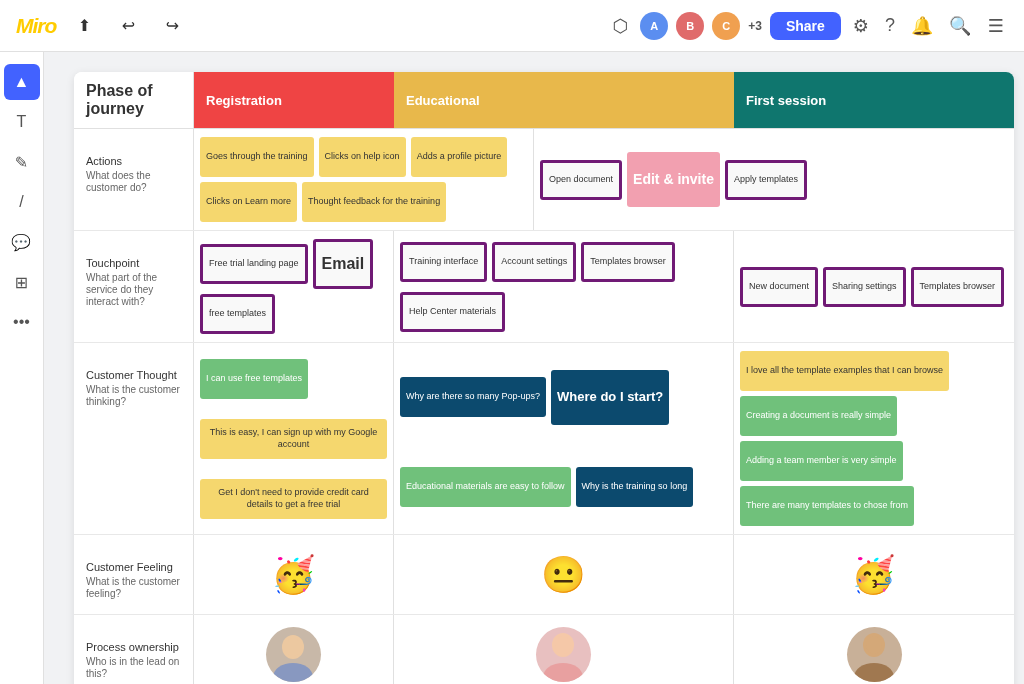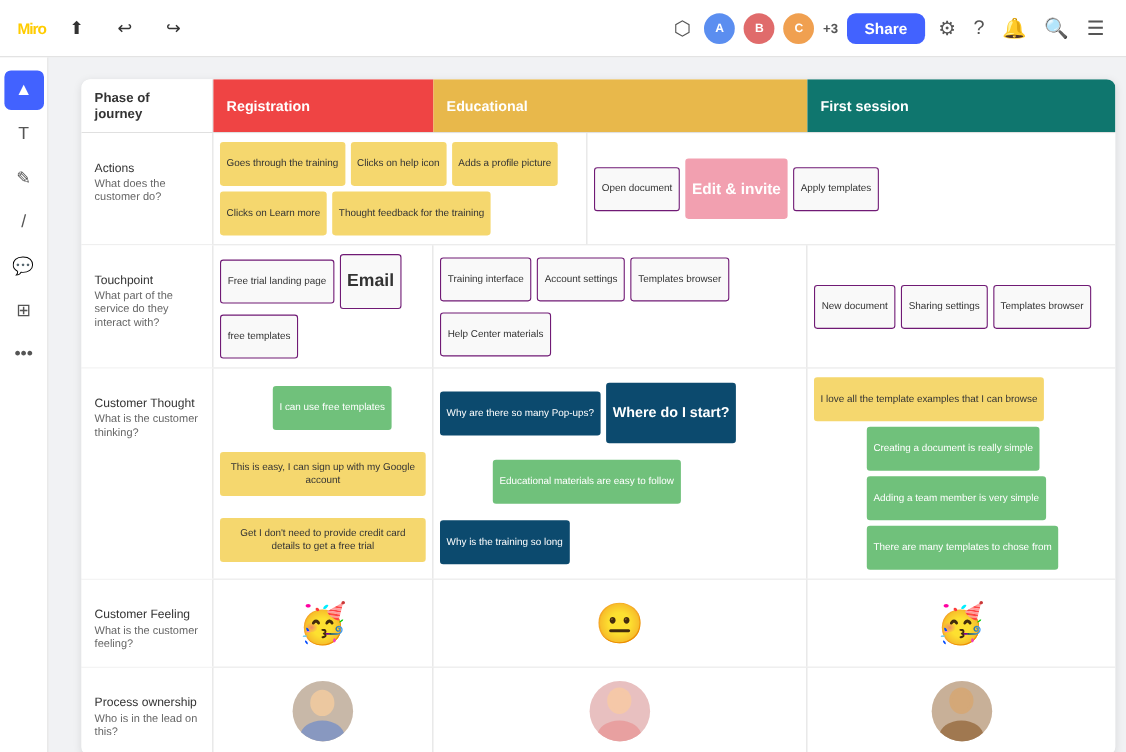--- a/index.html
+++ b/index.html
@@ -6,21 +6,21 @@
     body { font-family: -apple-system, BlinkMacSystemFont, 'Segoe UI', sans-serif; background: #f1f2f4; width: 1024px; height: 684px; overflow: hidden; position: relative; }
 
     
     #toolbar {
       position: absolute; top: 0; left: 0; right: 0; height: 52px;
       background: #fff; border-bottom: 1px solid #e0e0e0;
       display: flex; align-items: center; padding: 0 16px;
       justify-content: space-between; z-index: 100;
     }
     .toolbar-left { display: flex; align-items: center; gap: 12px; }
-    .miro-logo { font-weight: 700; font-size: 14px; color: #ffcc00; letter-spacing: -1px; }
+    .miro-logo { font-weight: 700; font-size: 21px; color: #ffcc00; letter-spacing: -1px; font-style: italic; }
     .toolbar-icon-btn { width: 32px; height: 32px; border: none; background: none; cursor: pointer; border-radius: 4px; display: flex; align-items: center; justify-content: center; font-size: 16px; color: #333; }
     .toolbar-right { display: flex; align-items: center; gap: 8px; }
     .avatar { width: 28px; height: 28px; border-radius: 50%; display: inline-flex; align-items: center; justify-content: center; font-size: 11px; font-weight: 600; color: #fff; }
     .share-btn { background: #4262ff; color: #fff; border: none; border-radius: 8px; padding: 6px 16px; font-size: 14px; font-weight: 600; cursor: pointer; }
     .toolbar-icon { font-size: 18px; color: #555; cursor: pointer; padding: 4px; }
 
     
     #left-sidebar {
       position: absolute; top: 52px; left: 0; width: 44px; bottom: 0;
       background: #fff; border-right: 1px solid #e0e0e0;
@@ -58,21 +58,21 @@
       background: #fff; border-radius: 8px; box-shadow: 0 2px 8px rgba(0,0,0,0.1);
       overflow: hidden;
     }
 
     
     .phase-row {
       display: flex; border-bottom: 1px solid #e0e0e0;
     }
     .phase-label-cell {
       width: 120px; min-width: 120px; padding: 10px 12px;
-      font-size: 12px; font-weight: 700; color: #333;
+      font-size: 16px; font-weight: 700; color: #333;
       border-right: 1px solid #e0e0e0; background: #fff;
     }
     .phase-header {
       padding: 8px 12px; font-size: 13px; font-weight: 600; color: #fff;
       display: flex; align-items: center;
     }
     .phase-registration { background: #ef4444; flex: 0 0 200px; }
     .phase-onboarding { background: #e8b84b; flex: 0 0 340px; }
     .phase-firstsession { background: #0f766e; flex: 1; }
 
@@ -94,23 +94,23 @@
 
     
     .sticky {
       border-radius: 3px; padding: 5px 6px; font-size: 9.5px; line-height: 1.3;
       font-weight: 500; display: flex; align-items: center; justify-content: center;
       text-align: center; min-width: 44px; min-height: 40px;
     }
     .sticky-blue { background: #7b8fe8; color: #fff; }
     .sticky-blue-med { background: #5b6ecc; color: #fff; font-size: 14px; font-weight: 700; min-height: 55px; min-width: 62px; }
     .sticky-yellow { background: #f5d76e; color: #333; }
-    .sticky-green { background: #70c17b; color: #fff; margin-left: 48px; }
+    .sticky-green { background: #70c17b; color: #fff; }
     .sticky-pink { background: #0c4a6e; color: #fff; }
-    .sticky-white { background: #f9f9f9; color: #333; border: 1px solid #701a75; }
+    .sticky-white { background: #f9f9f9; color: #333; border: 3px solid #701a75; }
     .sticky-pink-light { background: #f2a0b0; color: #fff; font-size: 14px; font-weight: 700; min-height: 55px; min-width: 62px; }
 
     .emoji-large { font-size: 36px; }
     .avatar-circle {
       width: 55px; height: 55px; border-radius: 50%; background: #ddd;
       display: flex; align-items: center; justify-content: center; font-size: 28px;
       overflow: hidden;
     }
 
     .small-text { font-size: 9px; }

